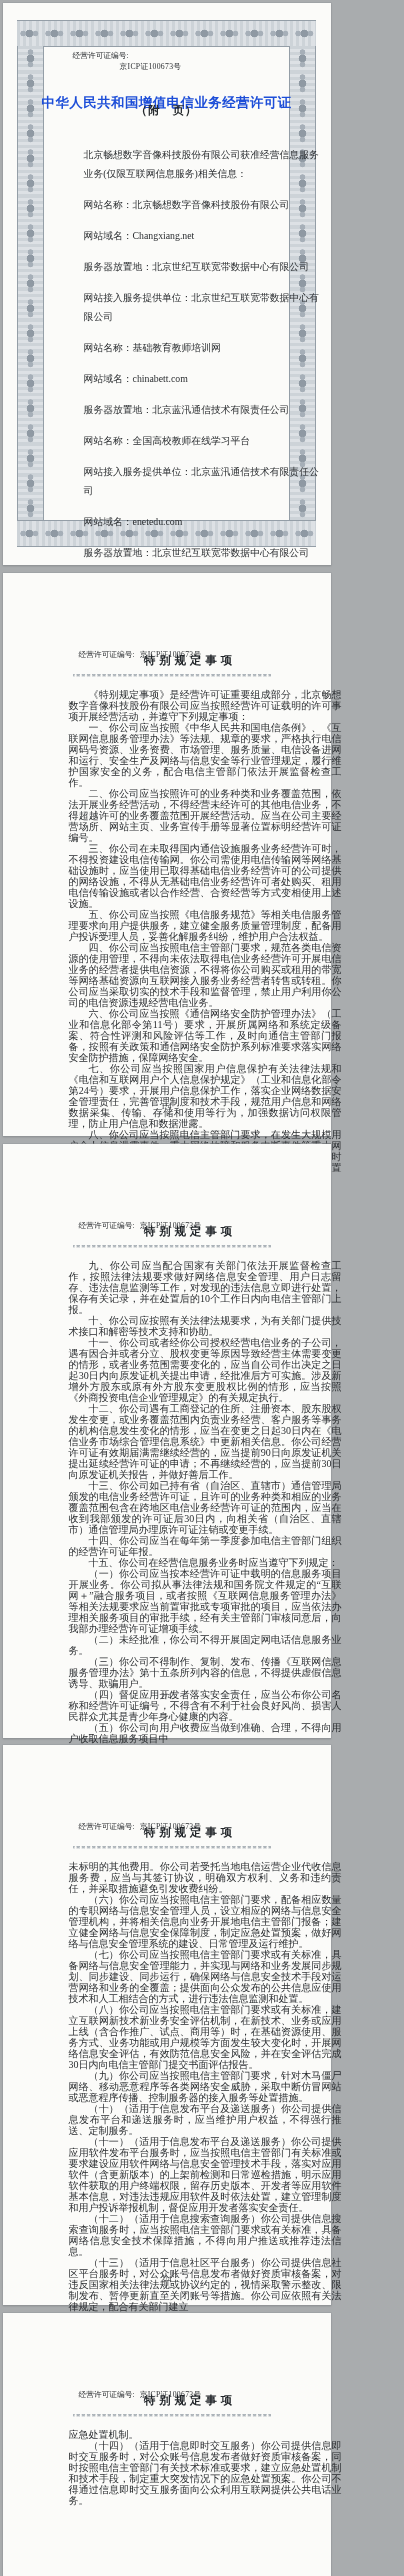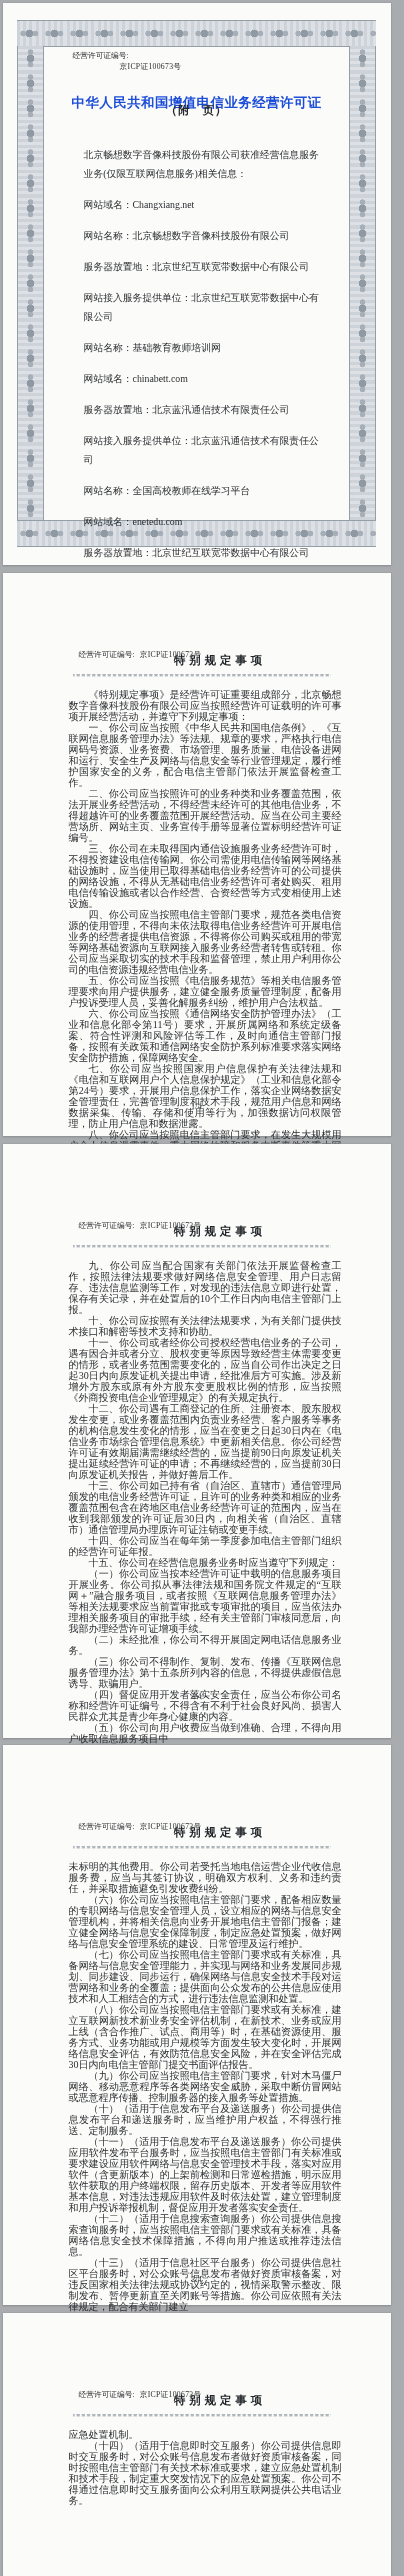--- a/index.html
+++ b/index.html
@@ -1,18 +1,18 @@
 <!DOCTYPE html>
 <html style="font-size:8.2px"><head>
 <meta charset="utf-8">
 <style>
   html,body{margin:0;padding:0;background:#a9acae;}
   .canvas{position:relative;width:405px;height:2873px;background:#a9acae;
           font-family:"Liberation Serif","DejaVu Serif",serif;color:#2a2d30;overflow:hidden;}
-  .page{position:absolute;left:2.6px;width:388px;background:#fbfbf9;
+  .page{position:absolute;left:2.6px;width:328px;background:#fbfbf9;
         box-shadow:0 0 0 0.5px #989c9f, 0 1px 1.5px rgba(60,62,64,.35);}
   .page1{top:3.1px;height:562px;}
   .page2{top:573px;height:563px;}
   .page3{top:1144px;height:594px;}
   .page4{top:1745px;height:560px;}
   .page5{top:2313px;height:557px;}
 
   
   .orn{position:absolute;background-color:#d3d8dc;
     background-image:
@@ -81,49 +81,49 @@
       <span class="num-label">经营许可证编号:</span>
       <span class="num-value">京ICP证100673号</span>
     </div>
 
     <h1 class="p1-title">中华人民共和国增值电信业务经营许可证</h1>
     <div class="p1-sub">（附　页）</div>
 
     <div class="p1-body">
       <p class="intro">北京畅想数字音像科技股份有限公司获准经营信息服务业务(仅限互联网信息服务)相关信息：</p>
       <div>
+          <p>网站名称：北京畅想数字音像科技股份有限公司</p>
           <p>网站域名：Changxiang.net</p>
-          <p>网站名称：北京畅想数字音像科技股份有限公司</p>
           <p>服务器放置地：北京世纪互联宽带数据中心有限公司</p>
           <p>网站接入服务提供单位：北京世纪互联宽带数据中心有限公司</p>
           <p>网站名称：基础教育教师培训网</p>
           <p>网站域名：chinabett.com</p>
           <p>服务器放置地：北京蓝汛通信技术有限责任公司</p>
+          <p>网站名称：全国高校教师在线学习平台</p>
           <p>网站接入服务提供单位：北京蓝汛通信技术有限责任公司</p>
-          <p>网站名称：全国高校教师在线学习平台</p>
           <p>网站域名：enetedu.com</p>
           <p>服务器放置地：北京世纪互联宽带数据中心有限公司</p>
           <p>网站接入服务提供单位：北京世纪互联宽带数据中心有限公司</p>
         </div>
     </div>
   </section>
 
   <section class="page page2">
     <div class="sp-header">
       <span>经营许可证编号:</span><span class="num-value">京ICP证100673号</span>
     </div>
     <h2 class="sp-title">特别规定事项</h2>
     <div class="zigzag"></div>
     <div class="sp-body">
         <p>《特别规定事项》是经营许可证重要组成部分，北京畅想数字音像科技股份有限公司应当按照经营许可证载明的许可事项开展经营活动，并遵守下列规定事项：</p>
         <p>一、你公司应当按照《中华人民共和国电信条例》、《互联网信息服务管理办法》等法规、规章的要求，严格执行电信网码号资源、业务资费、市场管理、服务质量、电信设备进网和运行、安全生产及网络与信息安全等行业管理规定，履行维护国家安全的义务，配合电信主管部门依法开展监督检查工作。</p>
         <p>二、你公司应当按照许可的业务种类和业务覆盖范围，依法开展业务经营活动，不得经营未经许可的其他电信业务，不得超越许可的业务覆盖范围开展经营活动。应当在公司主要经营场所、网站主页、业务宣传手册等显著位置标明经营许可证编号。</p>
         <p>三、你公司在未取得国内通信设施服务业务经营许可时，不得投资建设电信传输网。你公司需使用电信传输网等网络基础设施时，应当使用已取得基础电信业务经营许可的公司提供的网络设施，不得从无基础电信业务经营许可者处购买、租用电信传输设施或者以合作经营、合资经营等方式变相使用上述设施。</p>
+        <p>五、你公司应当按照《电信服务规范》等相关电信服务管理要求向用户提供服务，建立健全服务质量管理制度，配备用户投诉受理人员，妥善化解服务纠纷，维护用户合法权益。</p>
         <p>四、你公司应当按照电信主管部门要求，规范各类电信资源的使用管理，不得向未依法取得电信业务经营许可开展电信业务的经营者提供电信资源，不得将你公司购买或租用的带宽等网络基础资源向互联网接入服务业务经营者转售或转租。你公司应当采取切实的技术手段和监督管理，禁止用户利用你公司的电信资源违规经营电信业务。</p>
-        <p>五、你公司应当按照《电信服务规范》等相关电信服务管理要求向用户提供服务，建立健全服务质量管理制度，配备用户投诉受理人员，妥善化解服务纠纷，维护用户合法权益。</p>
         <p>六、你公司应当按照《通信网络安全防护管理办法》（工业和信息化部令第11号）要求，开展所属网络和系统定级备案、符合性评测和风险评估等工作，及时向通信主管部门报备，按照有关政策和通信网络安全防护系列标准要求落实网络安全防护措施，保障网络安全。</p>
         <p>七、你公司应当按照国家用户信息保护有关法律法规和《电信和互联网用户个人信息保护规定》（工业和信息化部令第24号）要求，开展用户信息保护工作，落实企业网络数据安全管理责任，完善管理制度和技术手段，规范用户信息和网络数据采集、传输、存储和使用等行为，加强数据访问权限管理，防止用户信息和数据泄露。</p>
         <p>八、你公司应当按照电信主管部门要求，在发生大规模用户个人信息泄露事件、重大网络故障和服务中断事件等重大网络安全事件时，立即采取应急措施，控制影响范围，并第一时间向电信主管部门报告，根据电信主管部门要求采取应急处置措施。</p>
       </div>
     <div class="sp-footer">1/4</div>
   </section>
 
   <section class="page page3">
     <div class="sp-header">
       <span>经营许可证编号:</span><span class="num-value">京ICP证100673号</span>

